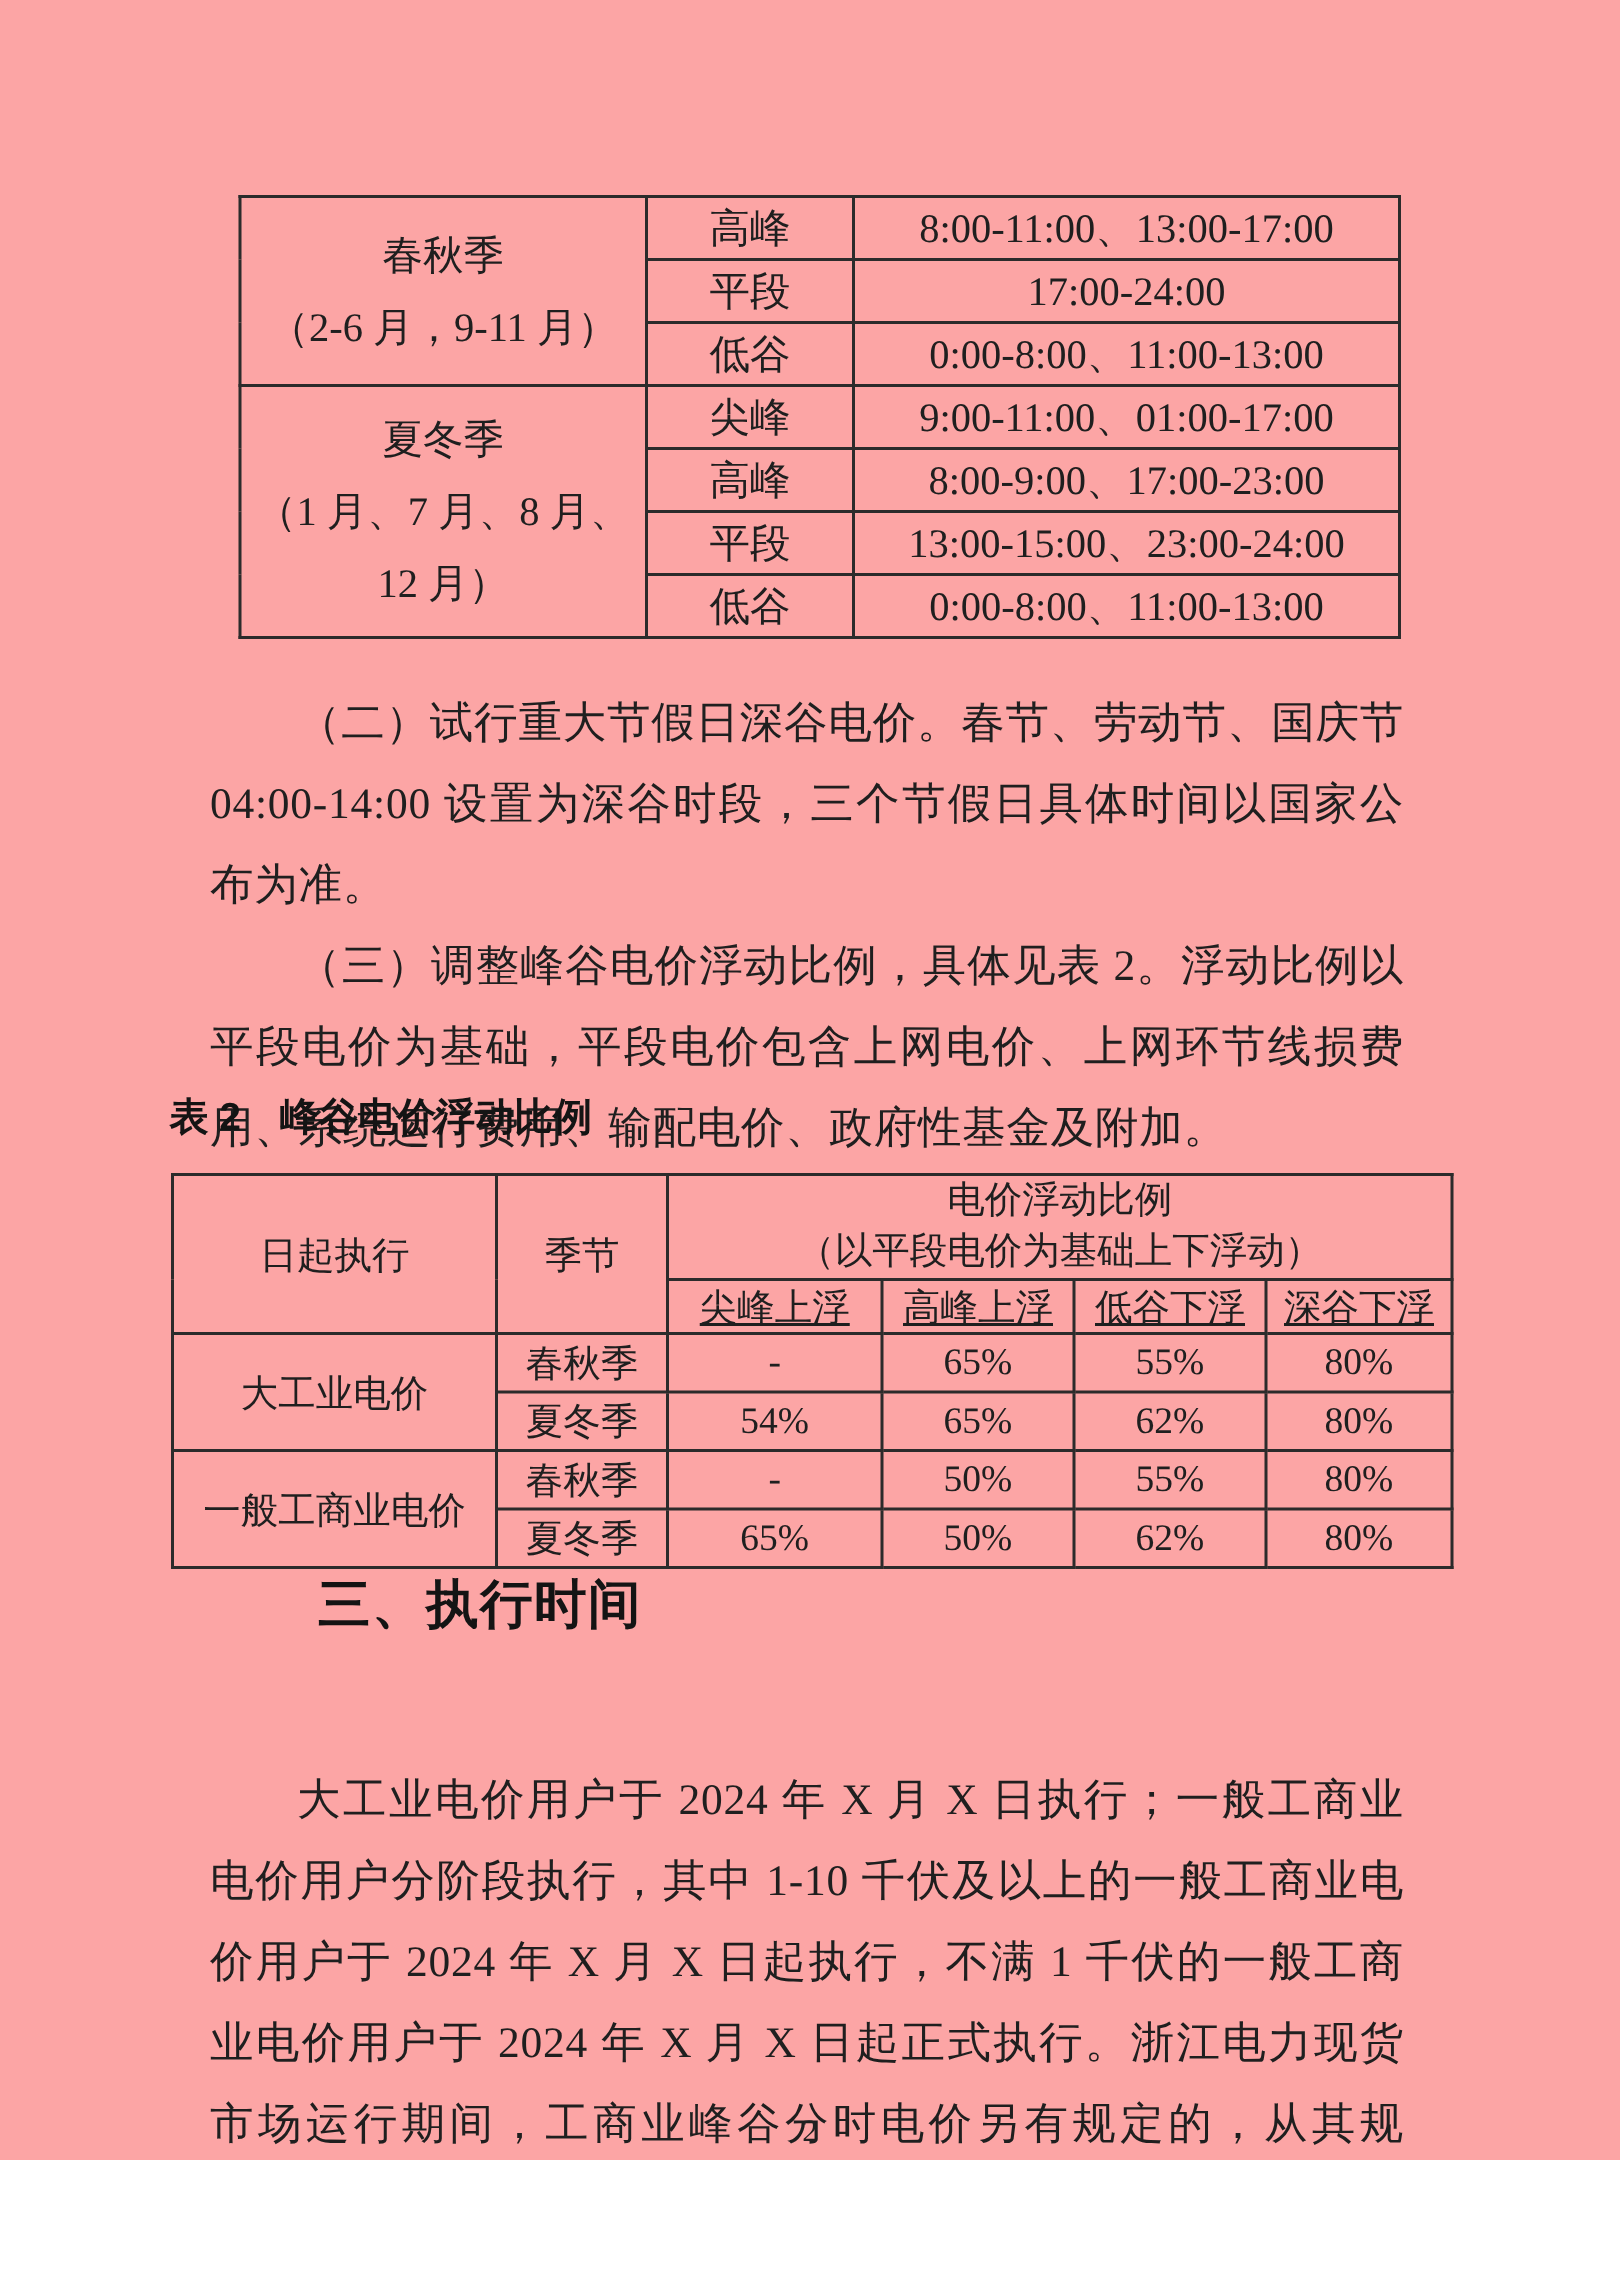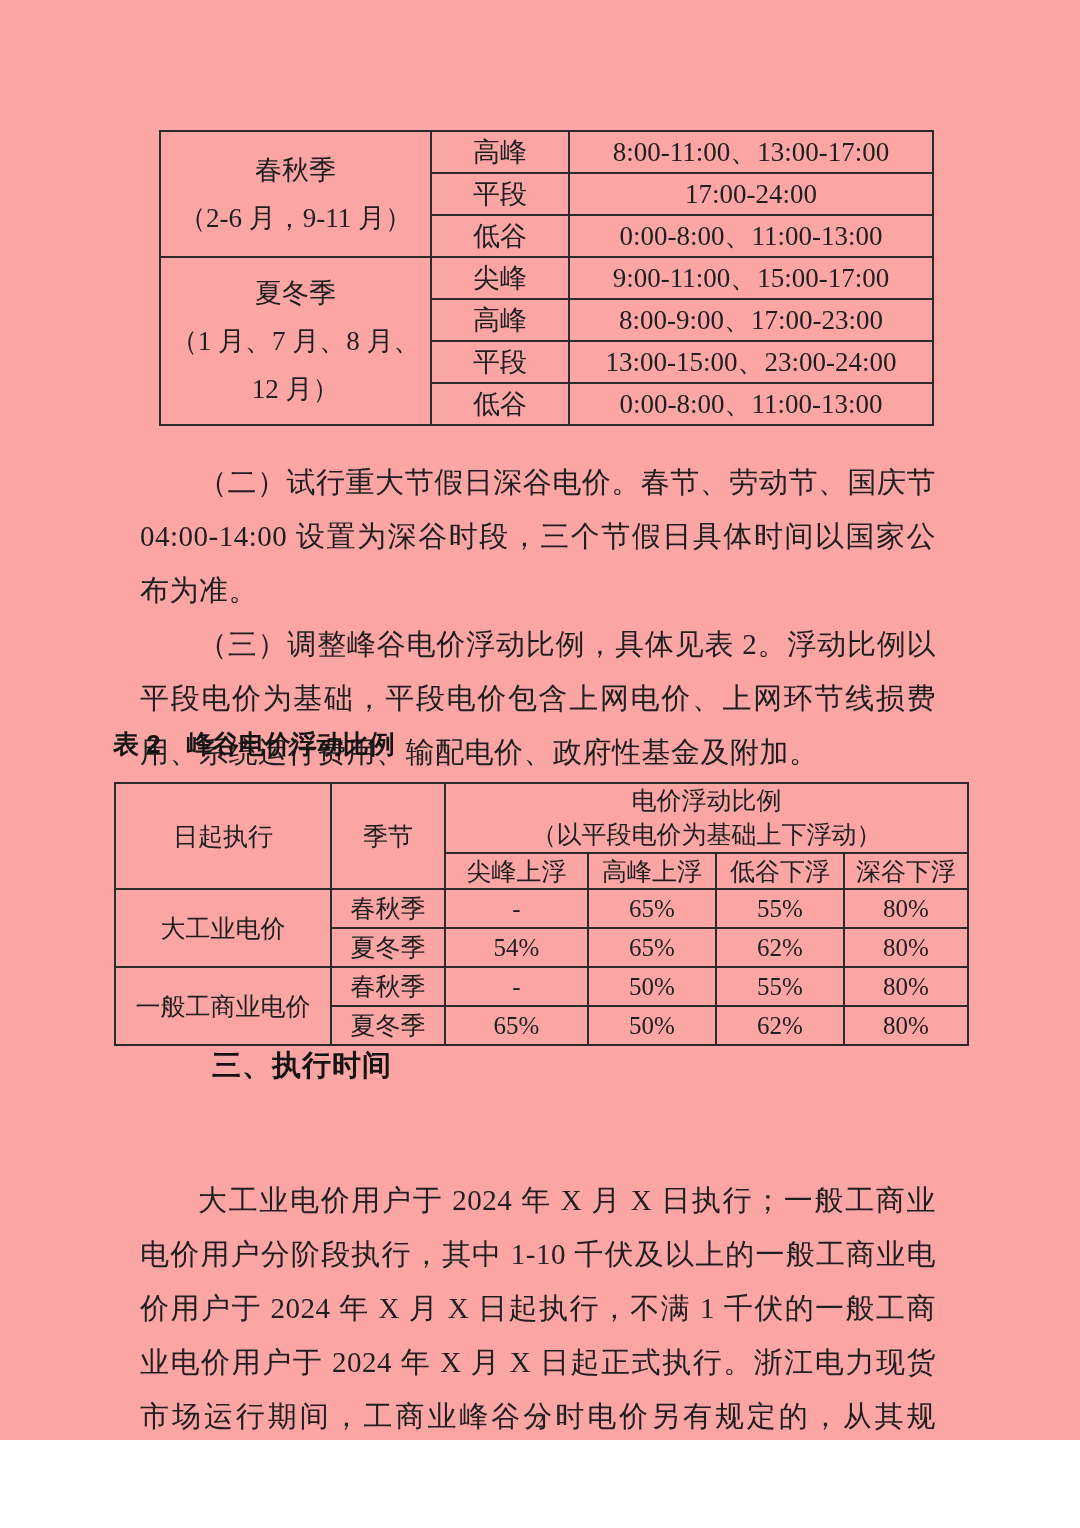--- a/index.html
+++ b/index.html
@@ -36,27 +36,27 @@
   
   .t2-title{
     position:absolute;left:113px;top:727px;width:854px;
     text-align:left;
     font-family:"Liberation Sans","DejaVu Sans",sans-serif;
     font-weight:700;font-size:26px;color:#141414;
   }
   .table2{position:absolute;left:114px;top:782px;}
   .table2 table{width:853px;font-size:25px;}
   .t2-head-main{height:66px;line-height:34px;}
-  .t2-subhead td{height:34px;}
+  .t2-subhead td{height:34px;text-decoration:underline;}
   .t2-body td{height:37px;}
   
   .sec-heading{
     position:absolute;left:212px;top:1046px;
     font-family:"Liberation Sans","DejaVu Sans",sans-serif;
-    font-weight:700;font-size:29px;color:#141414;
+    font-weight:700;font-size:35px;color:#141414;
     letter-spacing:1px;
   }
   .para-4{top:1144px;}
   .page-number{
     position:absolute;left:0;top:1408px;width:1080px;
     text-align:center;font-size:21px;color:#222;
   }
 </style>
 </head>
 <body>
@@ -86,21 +86,21 @@
       <tr>
         <td>低谷</td>
         <td>0:00-8:00、11:00-13:00</td>
       </tr>
       <tr>
         <td rowspan="4">
           <div class="t1-season-line">夏冬季</div>
           <div class="t1-season-line">（1 月、7 月、8 月、12 月）</div>
         </td>
         <td>尖峰</td>
-        <td>9:00-11:00、15:00-17:00</td>
+        <td>9:00-11:00、01:00-17:00</td>
       </tr>
       <tr>
         <td>高峰</td>
         <td>8:00-9:00、17:00-23:00</td>
       </tr>
       <tr>
         <td>平段</td>
         <td>13:00-15:00、23:00-24:00</td>
       </tr>
       <tr>

